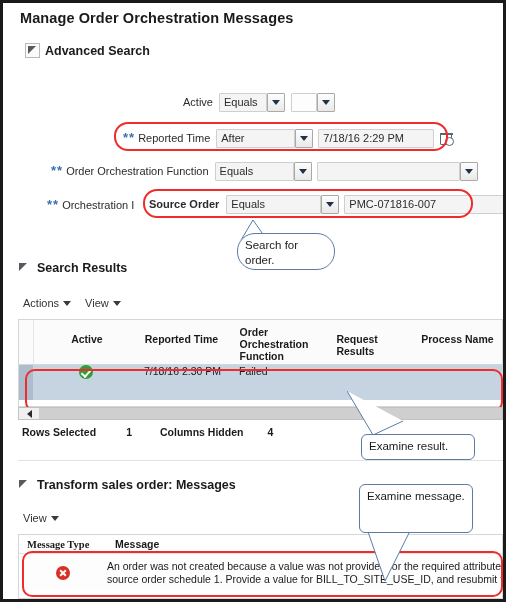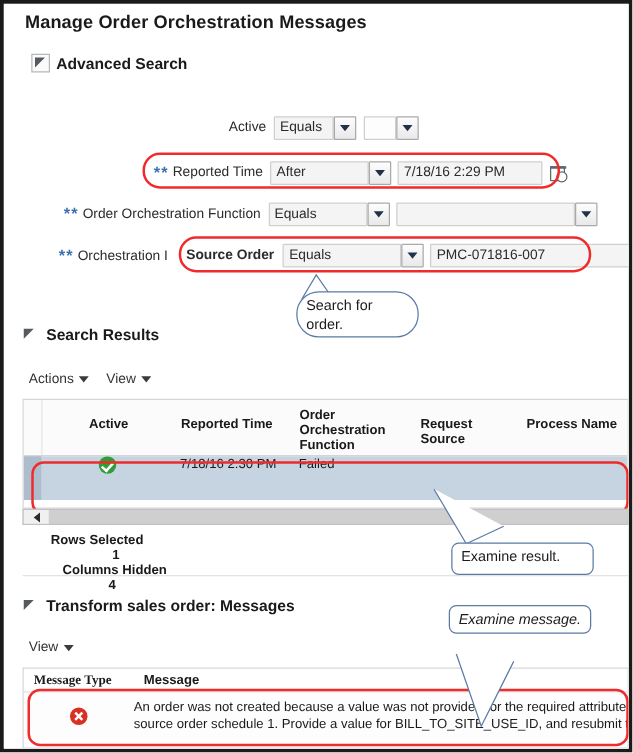--- a/index.html
+++ b/index.html
@@ -468,42 +468,42 @@
         <span class="caret-dn"></span>
       </span>
     </div>
 
     <div class="tbl" style="left:15px; top:316px; width:485px; height:88px;">
       <div class="thead">
         <div class="hdr-handle"></div>
         <div class="th" style="width:104px; text-align:center;">Active</div>
         <div class="th" style="width:95px;">Reported Time</div>
         <div class="th multi" style="width:97px;">Order Orchestration Function</div>
-        <div class="th" style="width:85px;">Request Source</div>
+        <div class="th" style="width:85px;">Request Results</div>
         <div class="th" style="width:88px;">Process Name</div>
       </div>
       <div class="trow">
         <div class="row-handle"></div>
         <div class="td" style="width:104px; text-align:center;">
           <span class="ok-icon"></span>
         </div>
         <div class="td" style="width:95px;">7/18/16 2:30 PM</div>
         <div class="td" style="width:85px;">Failed</div>
         <div class="td" style="width:88px;"></div>
       </div>
     </div>
     <div class="redbox sharp" style="left:22px; top:366px; width:478px; height:43px;"></div>
 
     <div class="hscroll" style="left:15px; top:404px; width:485px;">
       <span class="arrow-l">
           <span class="g"></span>
         </span>
     </div>
 
-    <div class="status-line" style="left:19px; top:423px;flex-direction:column;">
+    <div class="status-line" style="left:19px; top:423px;">
       <span>Rows Selected</span>
       <span class="sl-val" style="margin-left:30px;">1</span>
       <span style="margin-left:28px;">Columns Hidden</span>
       <span class="sl-val" style="margin-left:24px;">4</span>
     </div>
 
     <svg class="leader" style="left:344px; top:388px; width:74px; height:48px;">
       <polyline points="0,0 26,44 56,30" fill="#ffffff" stroke="#5b7ba5" stroke-width="1"></polyline>
     </svg>
     <div class="callout" style="left:358px; top:431px; width:114px; height:26px; padding-top:4px;">
@@ -539,18 +539,18 @@
           <div class="msg-td-text">An order was not created because a value was not provided for the required attribute E</div>
           <div class="msg-td-text">source order schedule 1. Provide a value for BILL_TO_SITE_USE_ID, and resubmit th</div>
         </div>
       </div>
     </div>
     <div class="redbox sharp" style="left:19px; top:548px; width:481px; height:46px;"></div>
 
     <svg class="leader" style="left:352px; top:520px; width:110px; height:62px;">
       <polyline points="10,0 30,58 56,6" fill="#ffffff" stroke="#5b7ba5" stroke-width="1"></polyline>
     </svg>
-    <div class="callout" style="left:356px; top:481px; width:114px; height:23px;font-style:italic;">
+    <div class="callout" style="left:356px; top:481px; width:114px; height:49px;">
       <span>Examine message.</span>
     </div>
 
   </div>
 </div>
 
 </body></html>

